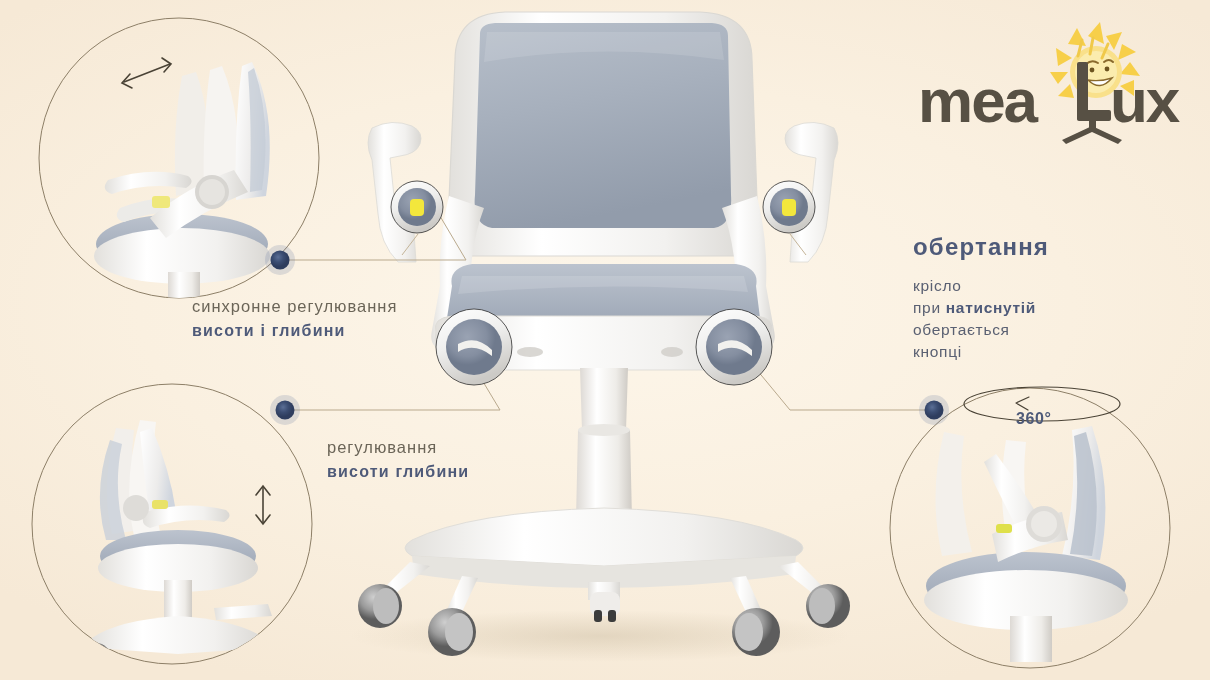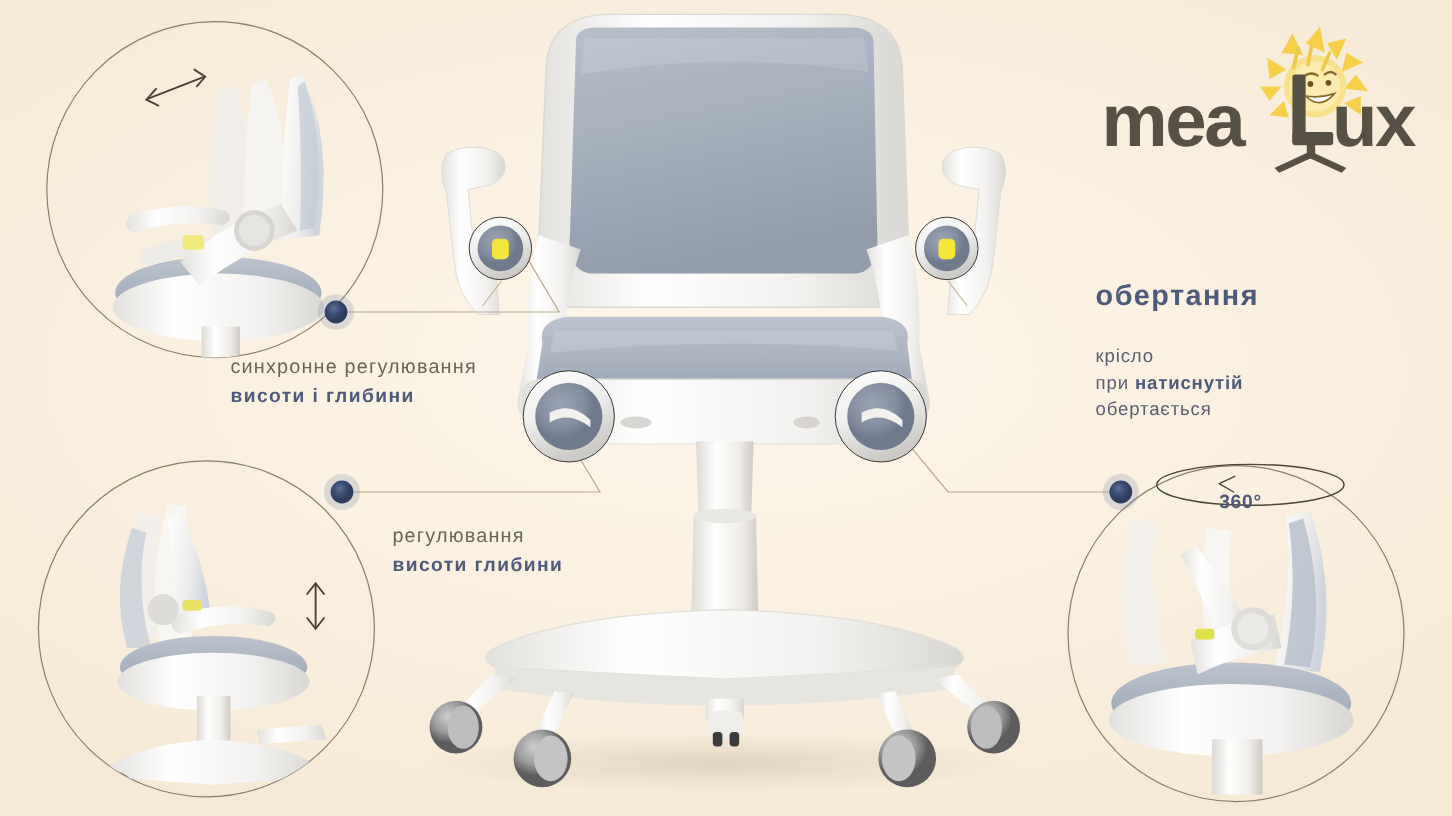--- a/index.html
+++ b/index.html
@@ -21,21 +21,21 @@
     color:#6b6558;font-size:16.5px;letter-spacing:1.0px;
     font-weight:400;line-height:1.25;white-space:nowrap;
   }
   .c-title{
     color:#4e5a79;font-size:16px;letter-spacing:1.2px;
     font-weight:700;line-height:1.3;white-space:nowrap;margin-top:4px;
   }
   .c-title.big{font-size:24px;line-height:1.22;white-space:normal;}
   .c-body{
     color:#5a6072;font-size:15.5px;letter-spacing:.7px;
-    line-height:1.42;font-weight:400;margin-top:26px;
+    line-height:1.42;font-weight:400;margin-top:14px;
   }
   .c-body b{font-weight:700;color:#4e5a79;}
   #callout-rotate{left:913px;top:228px;width:185px;}
   #callout-depth{left:192px;top:296px;}
   #callout-height{left:327px;top:420px;margin-top:17px;}
   .deg-label{
     position:absolute;left:1016px;top:382px;
     color:#4e5a79;font-size:16px;font-weight:700;letter-spacing:.6px;margin-top:28px;
   }
 </style>
@@ -357,17 +357,18 @@
     <div class="c-sub">регулювання</div>
     <div class="c-title">висоти глибини</div>
   </div>
 
   <div class="callout" id="callout-rotate">
     <div class="c-title big">обертання</div>
     <div class="c-body">
       <div>крісло</div>
       <div><span>при </span><b>натиснутій</b></div>
       <div>обертається</div>
+      <div>кнопці</div>
     </div>
   </div>
 
   <div class="deg-label">360°</div>
 </div>
 
 </body></html>

